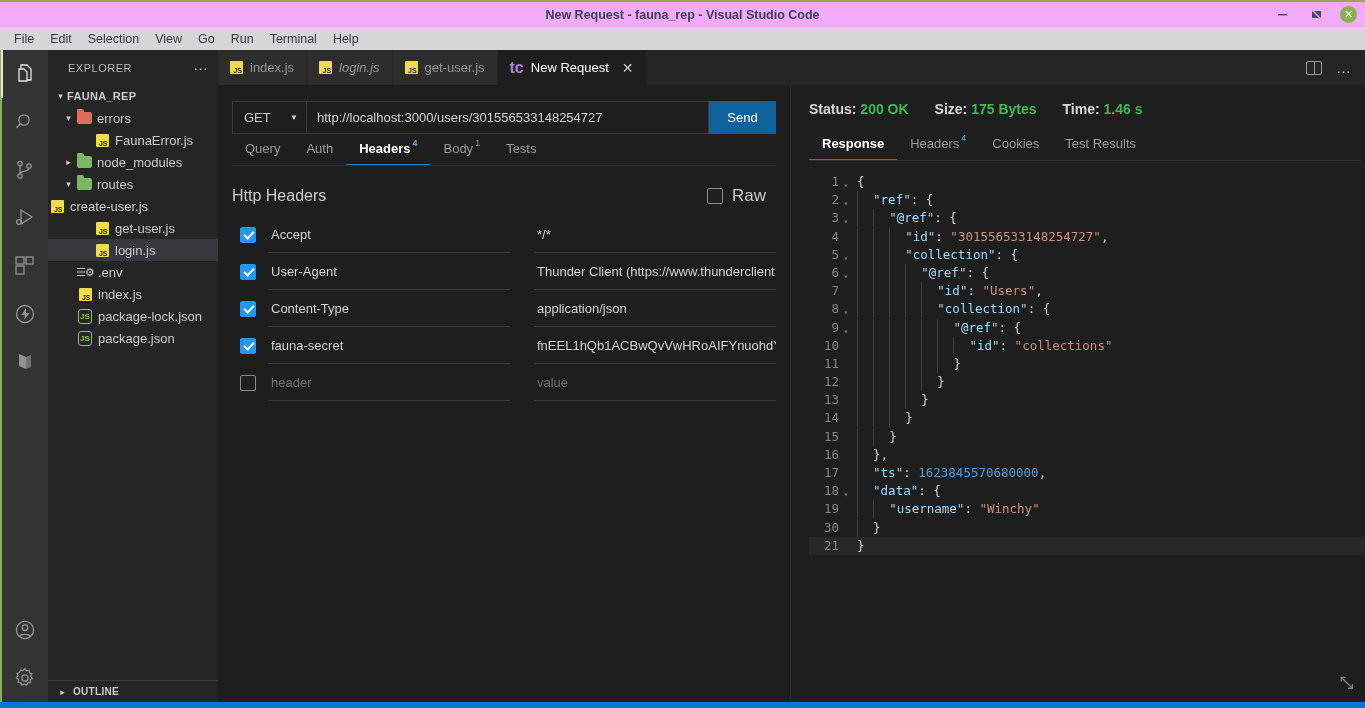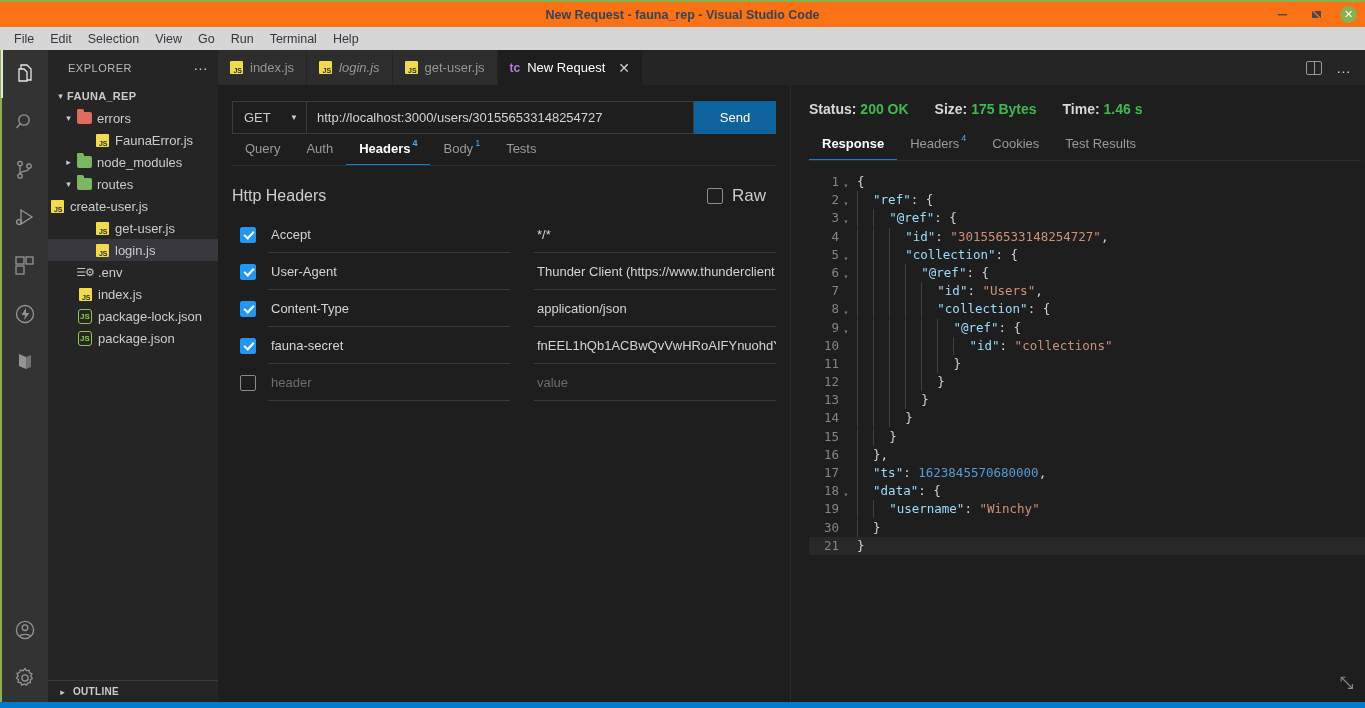--- a/index.html
+++ b/index.html
@@ -7,21 +7,21 @@
     width: 1365px; height: 708px;
     background: #1e1e1e;
     font-family: "Liberation Sans", sans-serif;
     overflow: hidden;
   }
   body { display: flex; flex-direction: column; }
 
   
   .titlebar {
     height: 27px; flex: 0 0 27px;
-    background: #f97316;
+    background: #f0abfc;
     border-top: 2px solid #8ab14f;
     display: flex; align-items: center;
     position: relative;
   }
   .title-text {
     position: absolute; left: 0; right: 0; text-align: center;
     font-size: 12.5px; font-weight: bold; color: #3b4252;
     pointer-events: none;
   }
   .win-ctrls { position: absolute; right: 8px; display: flex; align-items: center; gap: 14px; }
@@ -80,40 +80,40 @@
                 padding-left: 8px; gap: 4px; cursor: pointer; }
   .sb-outline .lbl { font-size: 10px; font-weight: bold; color: #cccccc; letter-spacing: .3px; }
 
   
   .editor { flex: 1 1 auto; display: flex; flex-direction: column; background: #1e1e1e; min-width: 0; }
   .tabsrow { height: 35px; flex: 0 0 35px; background: #252526; display: flex; align-items: stretch; }
   .tab { display: flex; align-items: center; gap: 7px; padding: 0 12px; background: #2d2d2d;
          border-right: 1px solid #252526; font-size: 13px; color: #969696; cursor: pointer; max-width: 200px; }
   .tab.active { background: #1e1e1e; color: #ffffff; }
   .tab.preview .tname { font-style: italic; }
-  .tc-ico { font-size: 12px; font-weight: bold; color: #b57edc; font-family: "Liberation Sans", sans-serif; }
+  .tc-ico { font-size: 16px; font-weight: bold; color: #b57edc; font-family: "Liberation Sans", sans-serif; }
   .tab-close { margin-left: 6px; font-size: 14px; color: #cccccc; line-height: 1; }
   .tabs-actions { margin-left: auto; display: flex; align-items: center; gap: 14px; padding-right: 14px; }
   .split-ico { width: 16px; height: 14px; border: 1px solid #9a9a9a; border-radius: 2px; position: relative; }
   .split-ico::after { content:""; position:absolute; left: 50%; top: 0; bottom: 0; width: 1px; background: #9a9a9a; }
   .dots3 { color: #cccccc; font-size: 15px; line-height: 8px; }
 
   .panes { flex: 1 1 auto; display: flex; min-height: 0; }
 
   
   .reqpane { flex: 0 0 573px; display: flex; flex-direction: column; min-width: 0;
              border-right: 1px solid #2b2b2b; padding: 0 14px; }
   .urlbar { display: flex; margin-top: 16px; height: 33px; }
   .method-sel { width: 75px; background: #1e1e1e; border: 1px solid #3c3c3c; color: #cccccc;
                 font-size: 13px; display: flex; align-items: center; justify-content: space-between;
                 padding: 0 8px 0 11px; cursor: pointer; }
   .chev { font-size: 8px; }
   .url-input { flex: 1; background: #1e1e1e; border: 1px solid #3c3c3c; border-left: none;
                color: #d4d4d4; font-size: 13px; padding: 0 10px; font-family: "Liberation Sans", sans-serif; outline: none; }
-  .send-btn { width: 82px; background: #0e639c; color: #ffffff; font-size: 13px; border: none;
+  .send-btn { width: 67px; background: #0e639c; color: #ffffff; font-size: 13px; border: none;
               cursor: pointer; font-family: "Liberation Sans", sans-serif; }
 
   .subtabs { display: flex; gap: 0; border-bottom: 1px solid #2f2f2f; }
   .stab { padding: 7px 13px 8px; font-size: 13px; color: #9a9a9a; cursor: pointer;
           border-bottom: 1px solid transparent; position: relative; display: flex; align-items: flex-start; gap: 2px; }
   .stab.active { color: #ffffff; font-weight: bold; border-bottom: 1.5px solid #0a84d8; }
   .sup { font-size: 9px; color: #4daafc; position: relative; top: -3px; }
 
   .sec-head { display: flex; align-items: center; justify-content: space-between; margin-top: 20px; padding-right: 10px;}
   .sec-title { font-size: 16px; color: #cfcfcf; }

